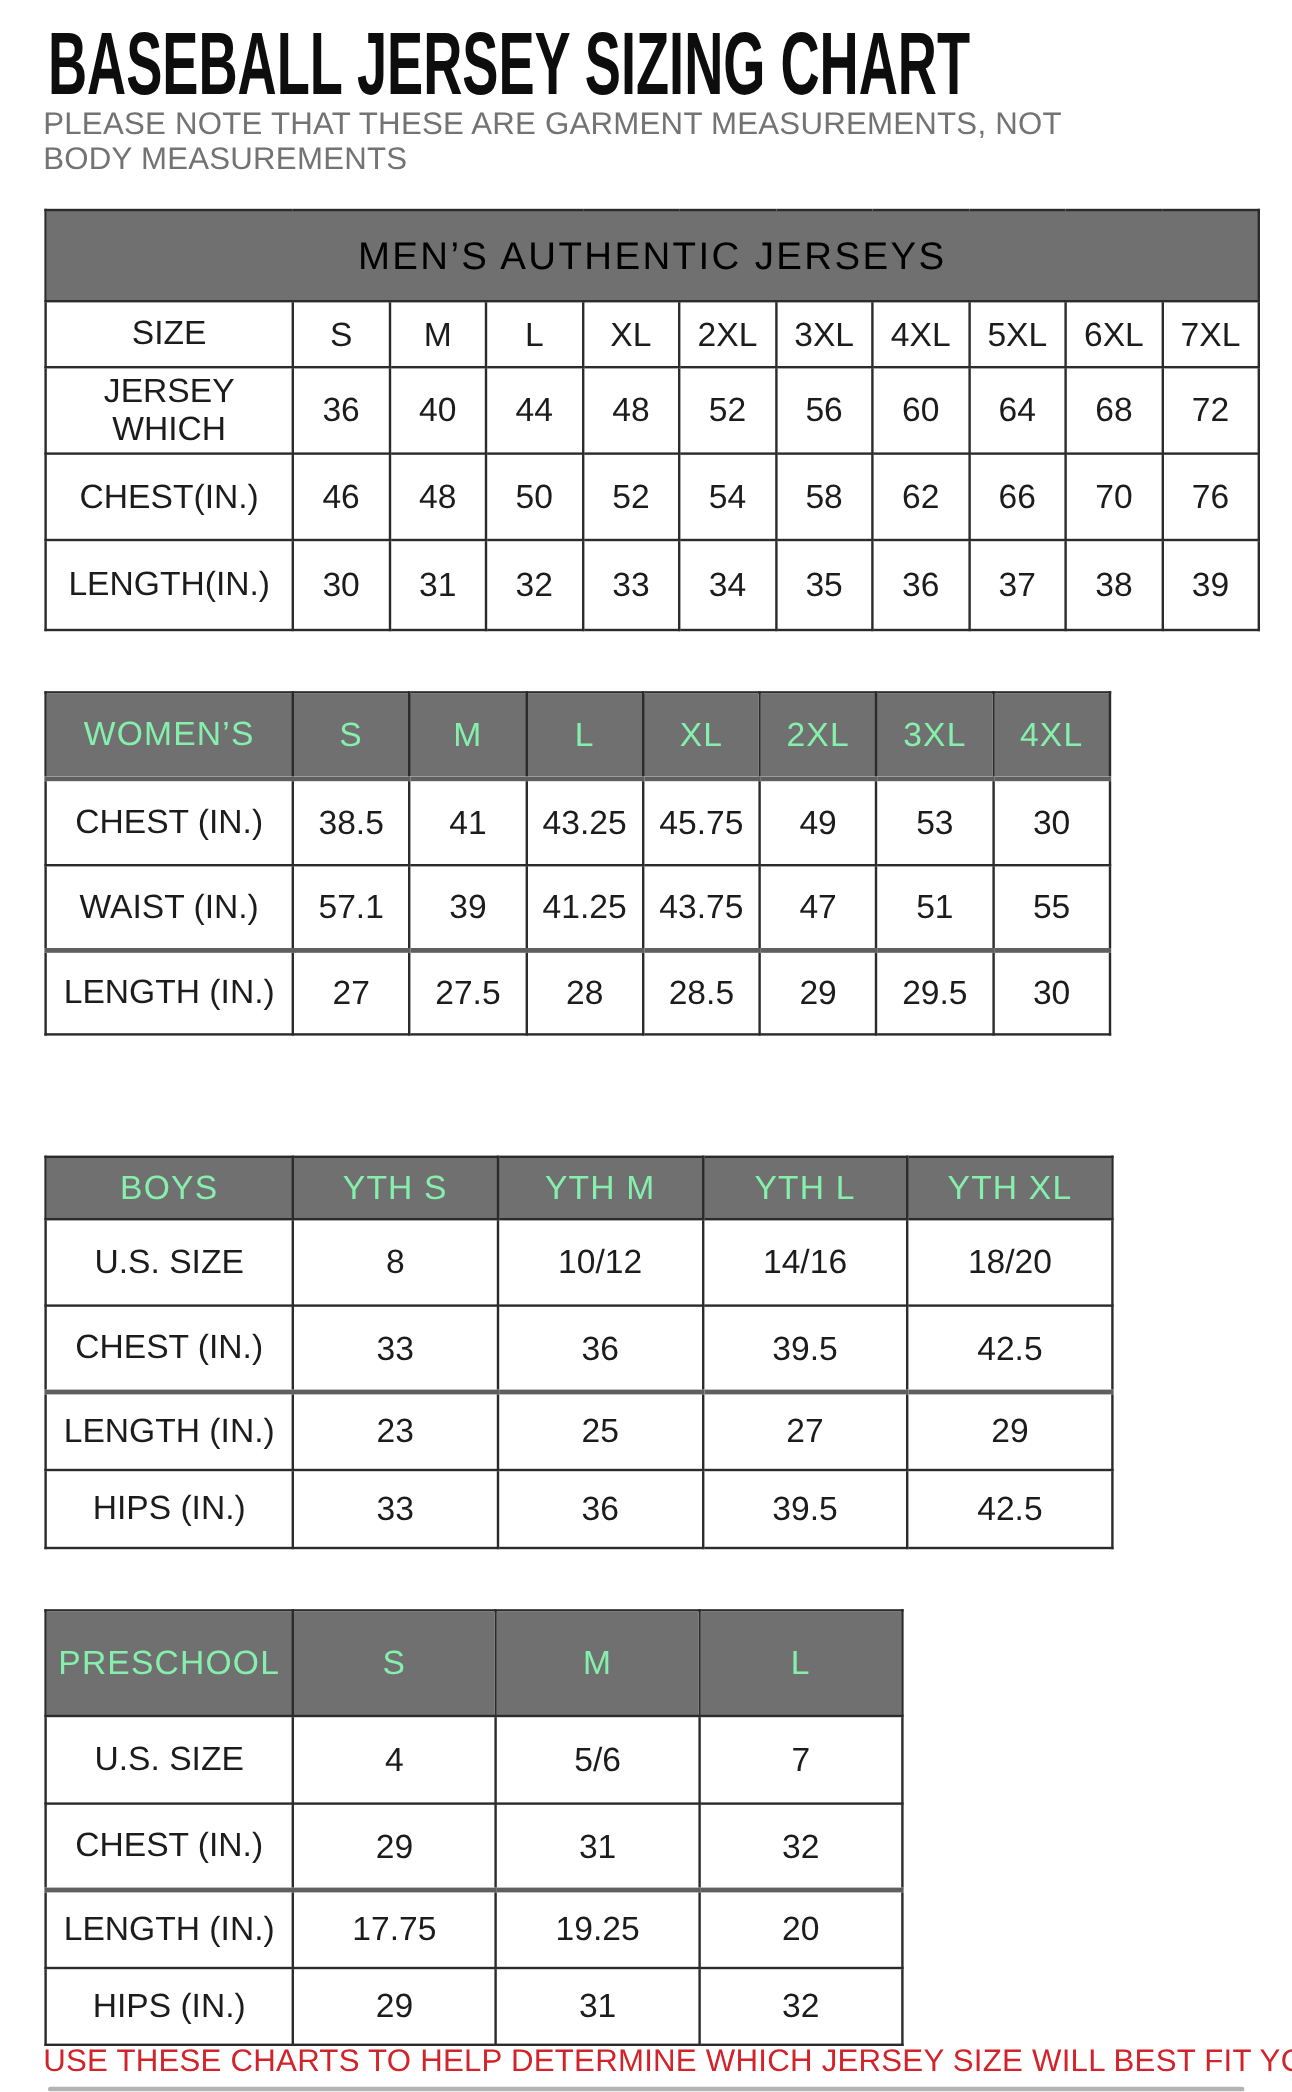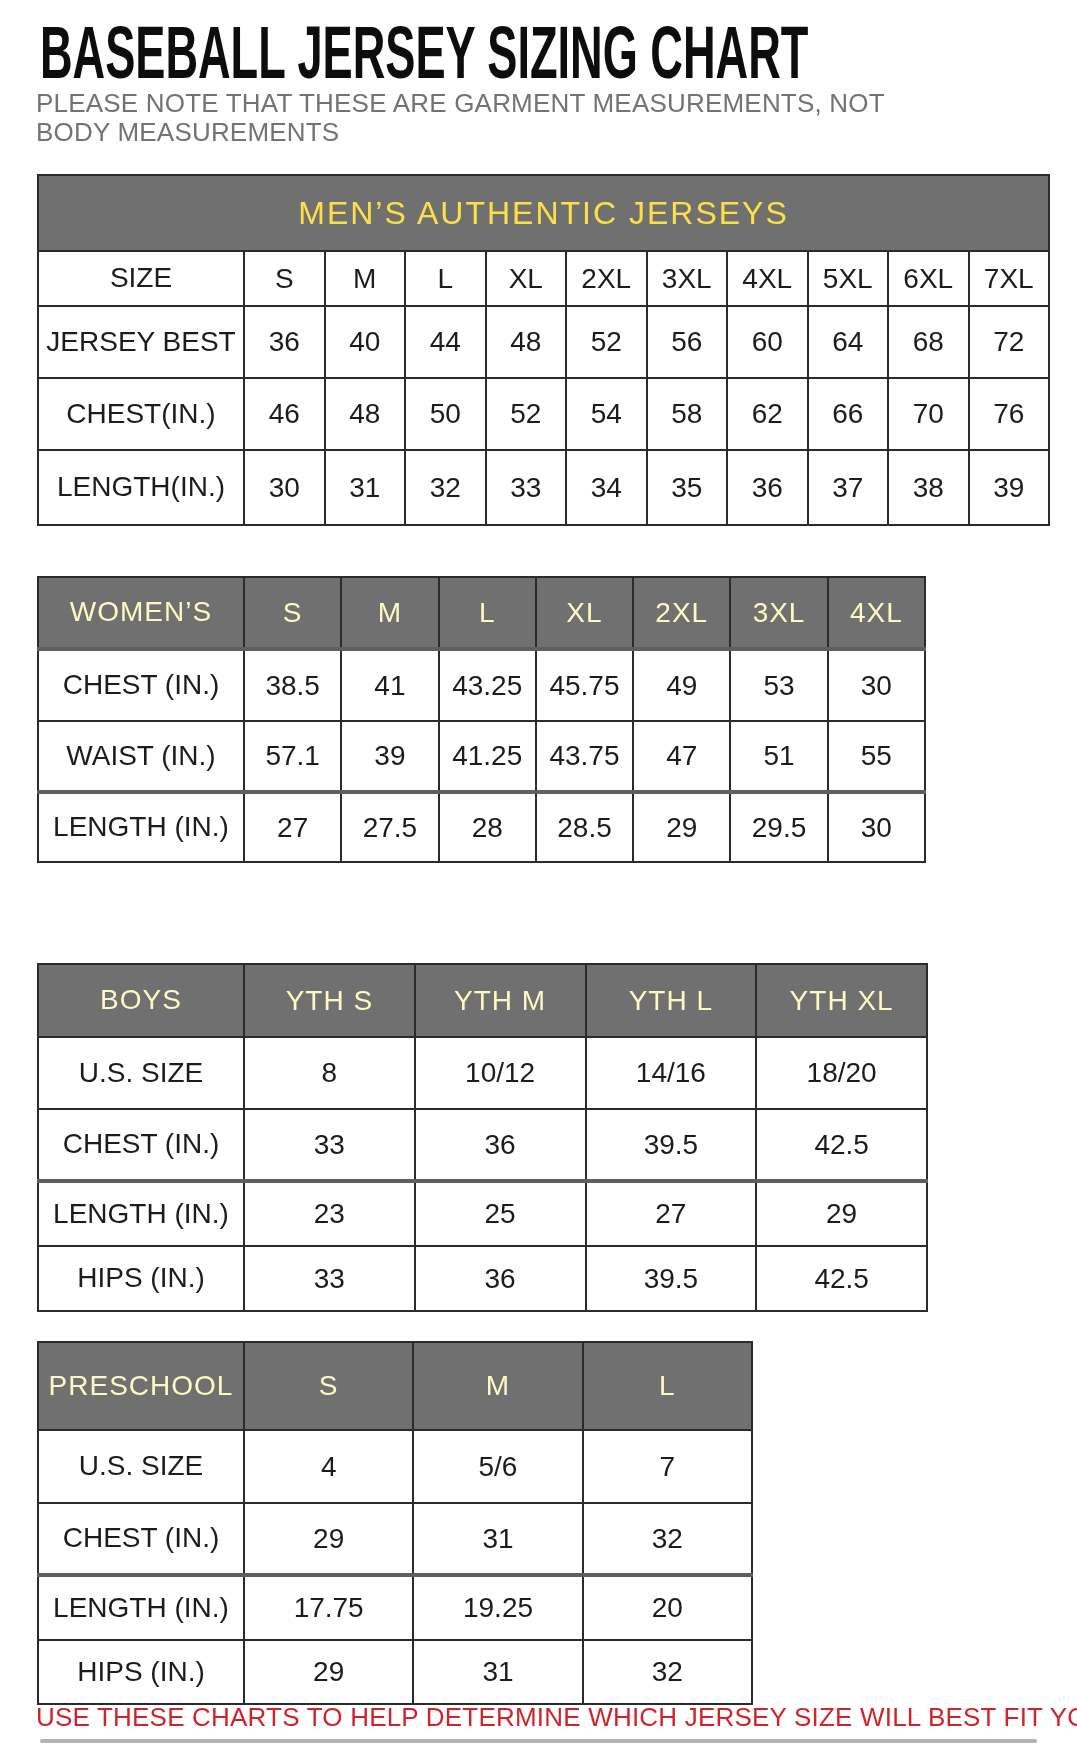--- a/index.html
+++ b/index.html
@@ -35,25 +35,25 @@
     background:#fff;
   }
   table.sizing td {
     border:2px solid #2b2b2b;
     text-align:center; vertical-align:middle;
     font-size:28px; color:#1c1c1c; padding:0 2px;
     overflow:hidden;
   }
   td.label { font-size:26px; white-space:pre-line; line-height:1.15; }
   tr.gray td {
-    background:#707070; color:#fef9c3;
+    background:#707070; color:#86efac;
     font-size:28px; letter-spacing:1px;
   }
   tr.banner td {
-    background:#707070; color:#fde047;
+    background:#707070; color:#000000;
     font-size:32px; letter-spacing:2px;
   }
   tr.thick-top td { border-top:4px solid #5f5f5f; }
 
   #mens      { left:37px; top:174px;  width:1013px; }
   #womens    { left:37px; top:576px;  width:889px;  }
   #boys      { left:37px; top:963px;  width:891px;  }
   #preschool { left:37px; top:1341px; width:716px;  }
   col.labelcol { width:206px; }
 
@@ -103,21 +103,21 @@
       <td>L</td>
       <td>XL</td>
       <td>2XL</td>
       <td>3XL</td>
       <td>4XL</td>
       <td>5XL</td>
       <td>6XL</td>
       <td>7XL</td>
     </tr>
     <tr style="height:72px">
-      <td class="label">JERSEY BEST</td>
+      <td class="label">JERSEY WHICH</td>
       <td>36</td>
       <td>40</td>
       <td>44</td>
       <td>48</td>
       <td>52</td>
       <td>56</td>
       <td>60</td>
       <td>64</td>
       <td>68</td>
       <td>72</td>
@@ -208,21 +208,21 @@
 
   <table class="sizing" id="boys">
     <colgroup>
         <col class="labelcol">
         <col>
         <col>
         <col>
         <col>
       </colgroup>
     <tbody>
-        <tr class="gray" style="height:73px">
+        <tr class="gray" style="height:52px">
       <td class="label">BOYS</td>
       <td>YTH S</td>
       <td>YTH M</td>
       <td>YTH L</td>
       <td>YTH XL</td>
     </tr>
     <tr style="height:72px">
       <td class="label">U.S. SIZE</td>
       <td>8</td>
       <td>10/12</td>

